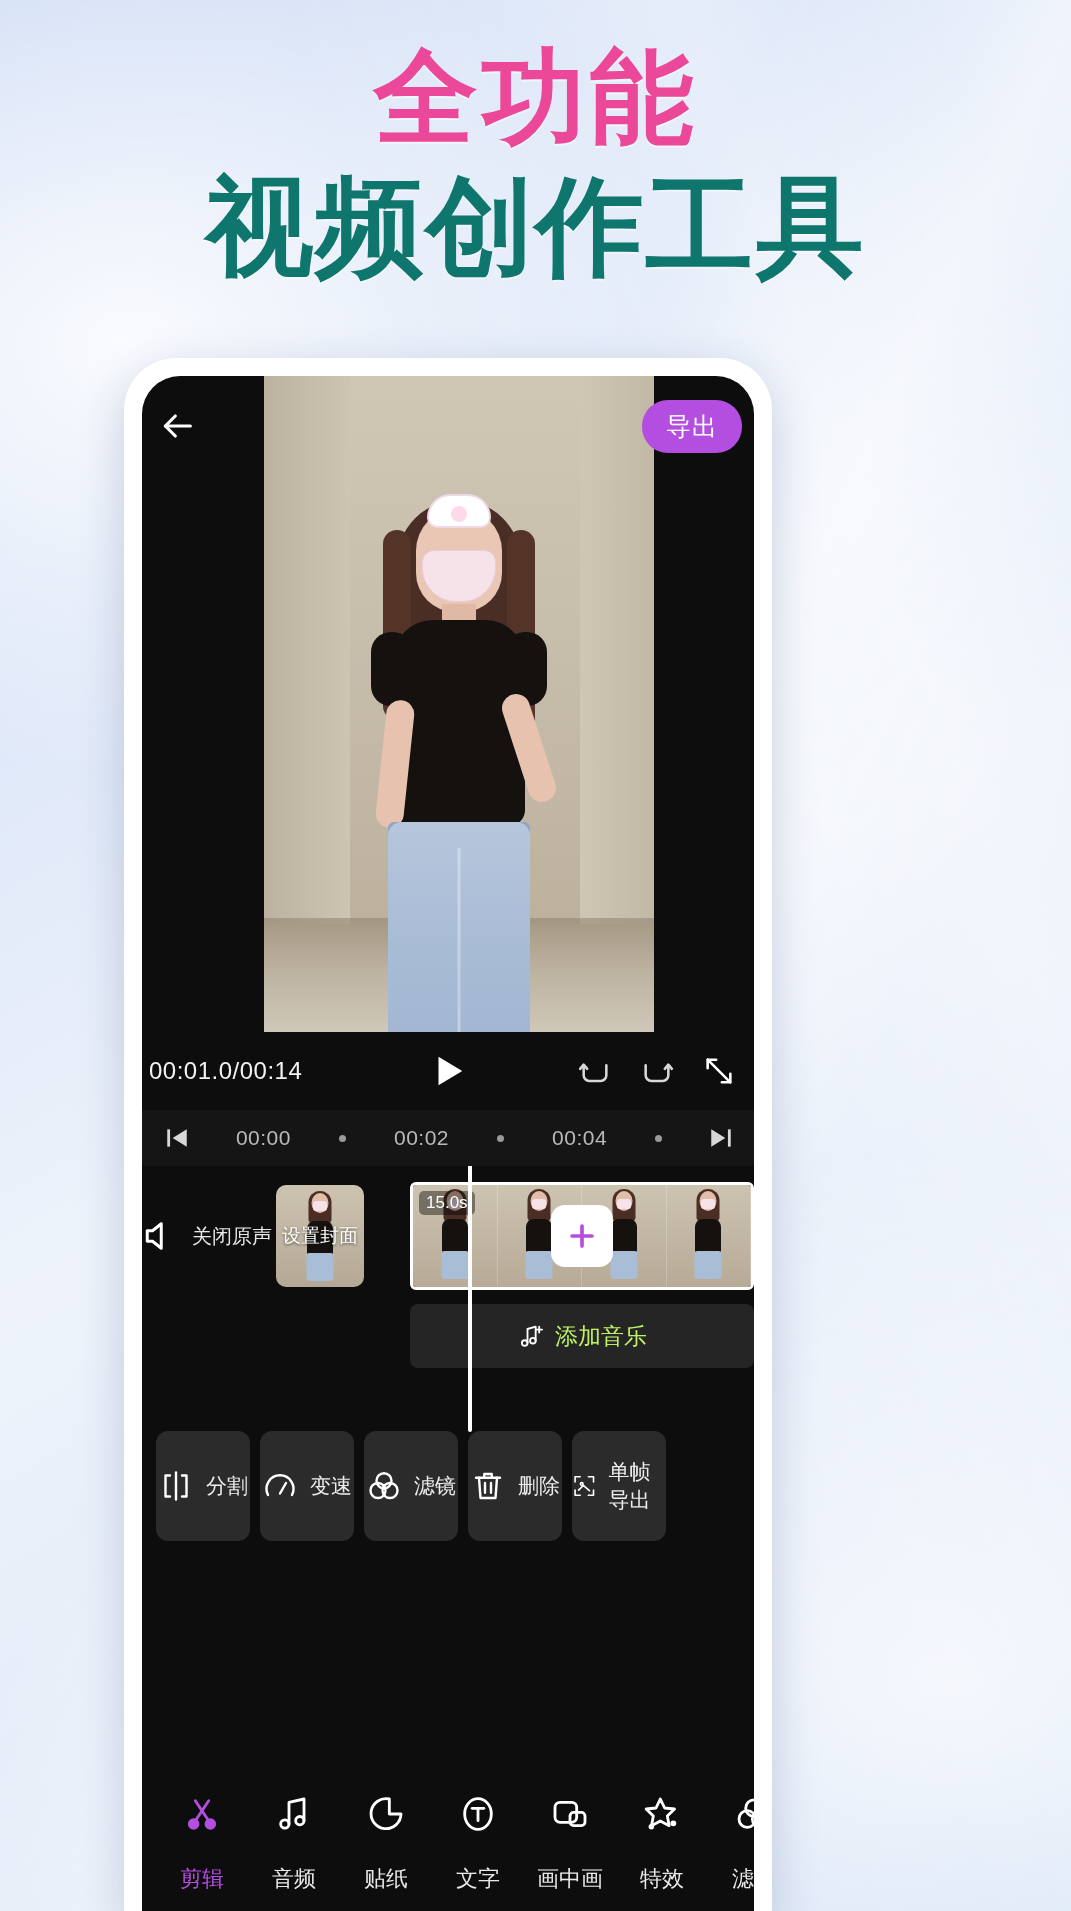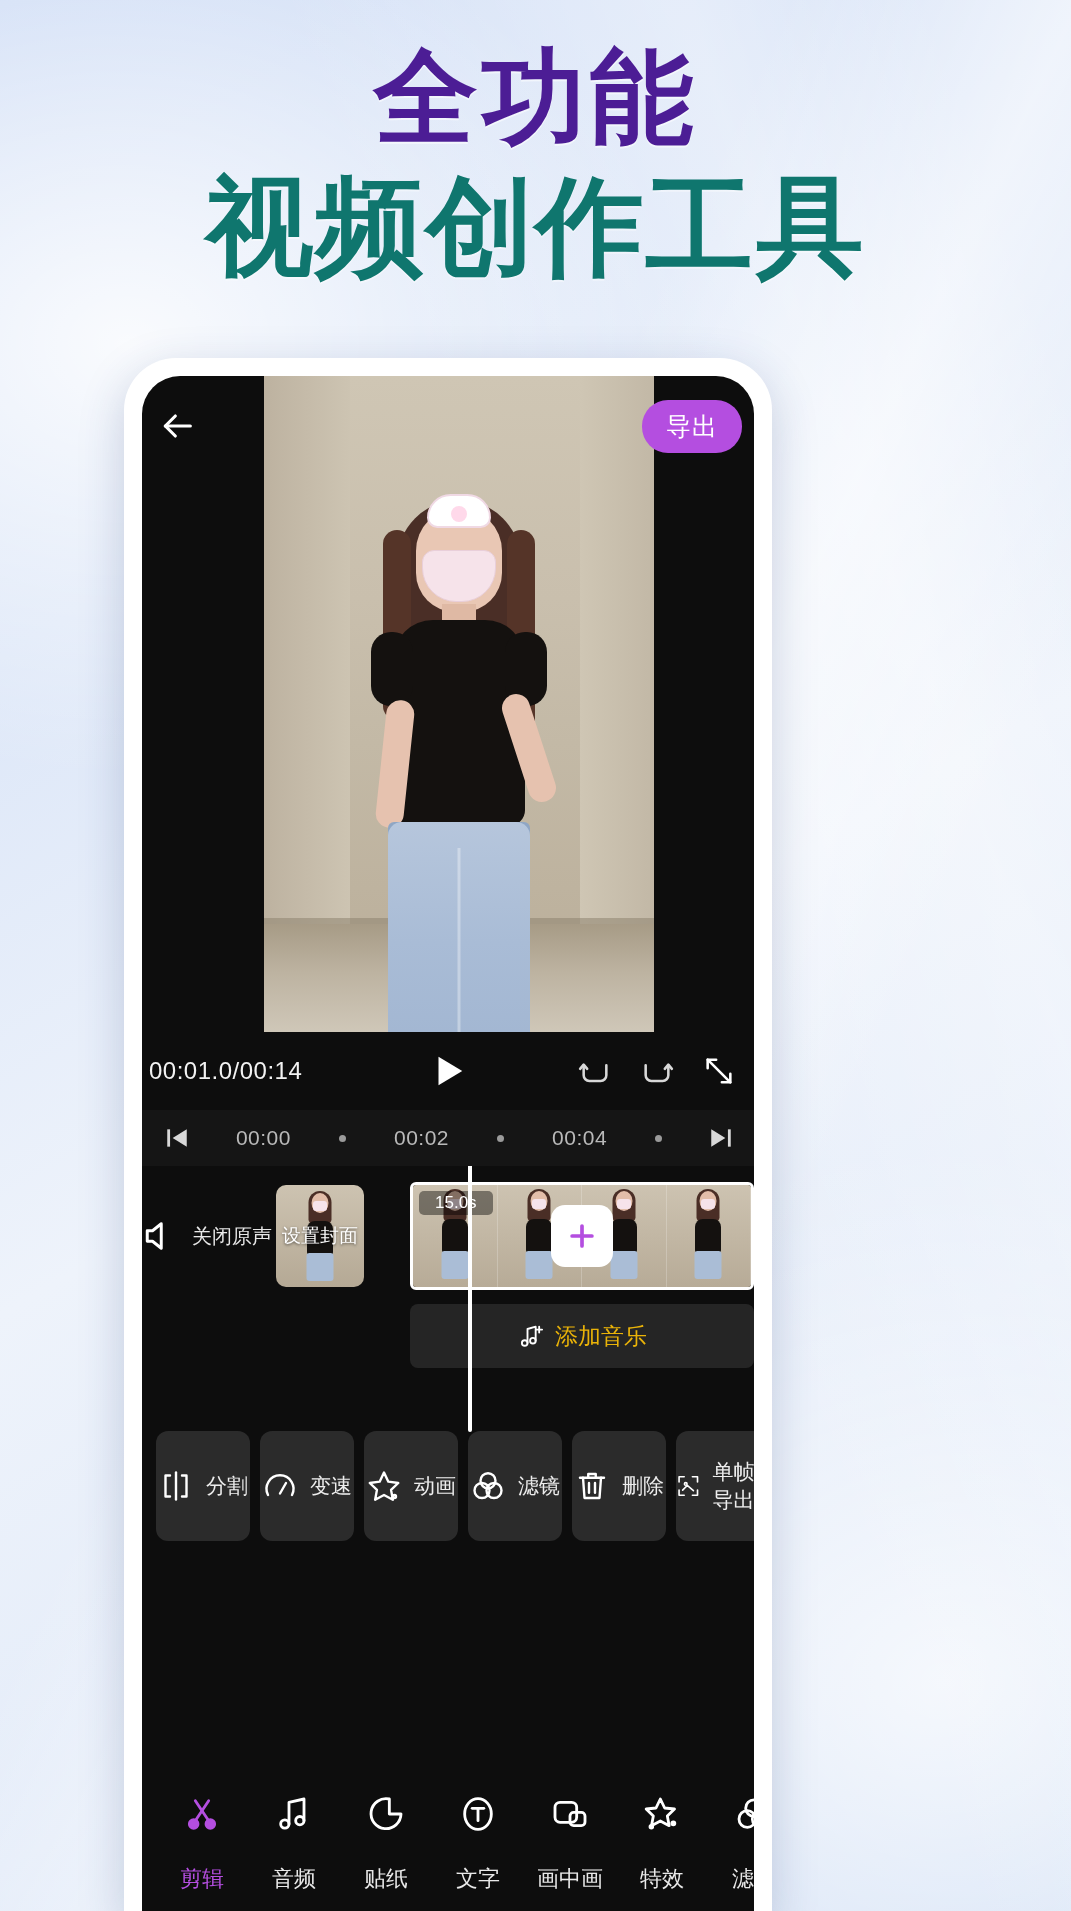--- a/index.html
+++ b/index.html
@@ -17,21 +17,21 @@
     background:
       linear-gradient(115deg, rgba(255,255,255,0) 40%, rgba(255,255,255,0.55) 55%, rgba(255,255,255,0) 70%),
       linear-gradient(70deg, rgba(255,255,255,0) 55%, rgba(255,255,255,0.35) 78%, rgba(255,255,255,0) 92%);
     pointer-events:none;
   }
 
   
   .headline{ position:absolute; top:42px; left:0; right:0; text-align:center; z-index:5; }
   .hl-1{
     font-size:104px; line-height:110px; font-weight:bold;
-    color:#4c1d95; letter-spacing:4px;
+    color:#ec4899; letter-spacing:4px;
     text-shadow:0 2px 0 rgba(255,255,255,.55);
   }
   .hl-2{
     font-size:108px; line-height:118px; font-weight:bold;
     color:#0f766e; letter-spacing:2px; margin-top:16px;
     text-shadow:0 2px 0 rgba(255,255,255,.4);
   }
 
   
   .phone{
@@ -147,32 +147,32 @@
     color:#fff; font-size:19px; text-shadow:0 1px 3px rgba(0,0,0,.6);
   }
   .clip-strip{
     position:absolute; left:268px; right:0; top:16px; height:108px;
     border:3px solid #ffffff; border-radius:6px; overflow:hidden; display:flex;
   }
   .clip-frame{ flex:1 0 25%; position:relative; background:linear-gradient(180deg,#cdc3b1 0%,#b7ab97 100%); border-right:1px solid rgba(255,255,255,.22); }
   .clip-frame .mini{ position:absolute; left:50%; transform:translateX(-50%); top:6px; width:40px; height:96px; }
   .dur-badge{
     position:absolute; left:6px; top:6px; background:rgba(0,0,0,.42); color:#fff;
-    font-size:17px; padding:2px 16px; border-radius:5px; z-index:3;
+    font-size:17px; padding:2px 7px; border-radius:5px; z-index:3;
   }
   .add-clip-btn{
     position:absolute; left:50%; top:50%; transform:translate(-50%,-50%);
     width:62px; height:62px; background:#fff; border-radius:14px;
     display:flex; align-items:center; justify-content:center; z-index:4;
   }
   .music-row{
     position:absolute; top:138px; left:268px; right:0; height:64px;
     background:#252525; border-radius:8px; display:flex; align-items:center; justify-content:center; gap:10px;
   }
-  .music-label{ color:#eab308; font-size:23px; }
+  .music-label{ color:#bef264; font-size:23px; }
   .playhead{
     position:absolute; left:326px; top:-42px; width:4px; height:308px; background:#ffffff; z-index:6; border-radius:2px;
   }
 
   
   .tools{
     position:absolute; top:1055px; left:0; right:0; height:122px;
     display:flex; gap:10px; padding:0 14px; z-index:3;
   }
   .tool{
@@ -386,27 +386,20 @@
         <span class="tool-label">分割</span>
       </div>
       <div class="tool">
         <svg width="36" height="36" viewBox="0 0 24 24" fill="none" stroke="#fff" stroke-width="1.6" stroke-linecap="round" stroke-linejoin="round">
           <path d="M4 18 A9 9 0 1 1 20 18"></path>
             <line x1="12" y1="17" x2="16" y2="10"></line>
         </svg>
         <span class="tool-label">变速</span>
       </div>
       <div class="tool">
-        <svg width="36" height="36" viewBox="0 0 24 24" fill="none" stroke="#fff" stroke-width="1.6" stroke-linecap="round" stroke-linejoin="round">
-          <polygon points="12,3 14.9,9.1 21.5,10 16.7,14.6 17.9,21.2 12,18 6.1,21.2 7.3,14.6 2.5,10 9.1,9.1"></polygon>
-          <circle cx="19" cy="19" r="1"></circle>
-        </svg>
-        <span class="tool-label">动画</span>
-      </div>
-      <div class="tool">
         <svg width="36" height="36" viewBox="0 0 24 24" fill="none" stroke="#fff" stroke-width="1.6">
           <circle cx="12" cy="8.5" r="5"></circle>
             <circle cx="8" cy="15" r="5"></circle>
             <circle cx="16" cy="15" r="5"></circle>
         </svg>
         <span class="tool-label">滤镜</span>
       </div>
       <div class="tool">
         <svg width="36" height="36" viewBox="0 0 24 24" fill="none" stroke="#fff" stroke-width="1.6" stroke-linecap="round" stroke-linejoin="round">
           <polyline points="4,6.5 20,6.5"></polyline>

